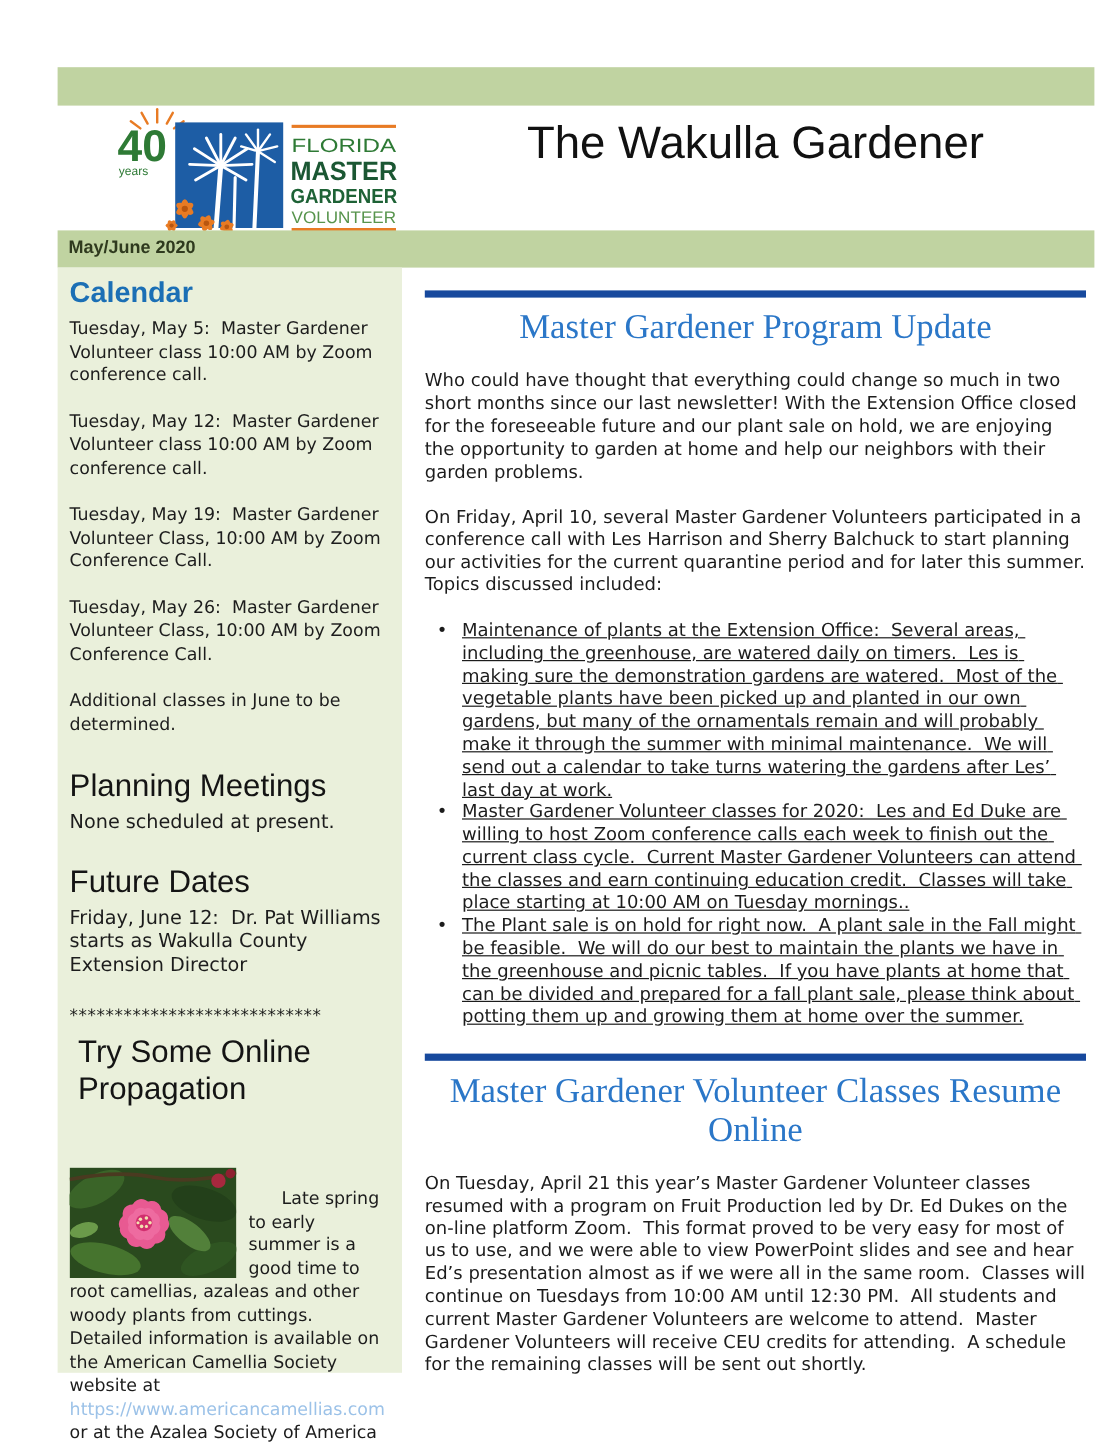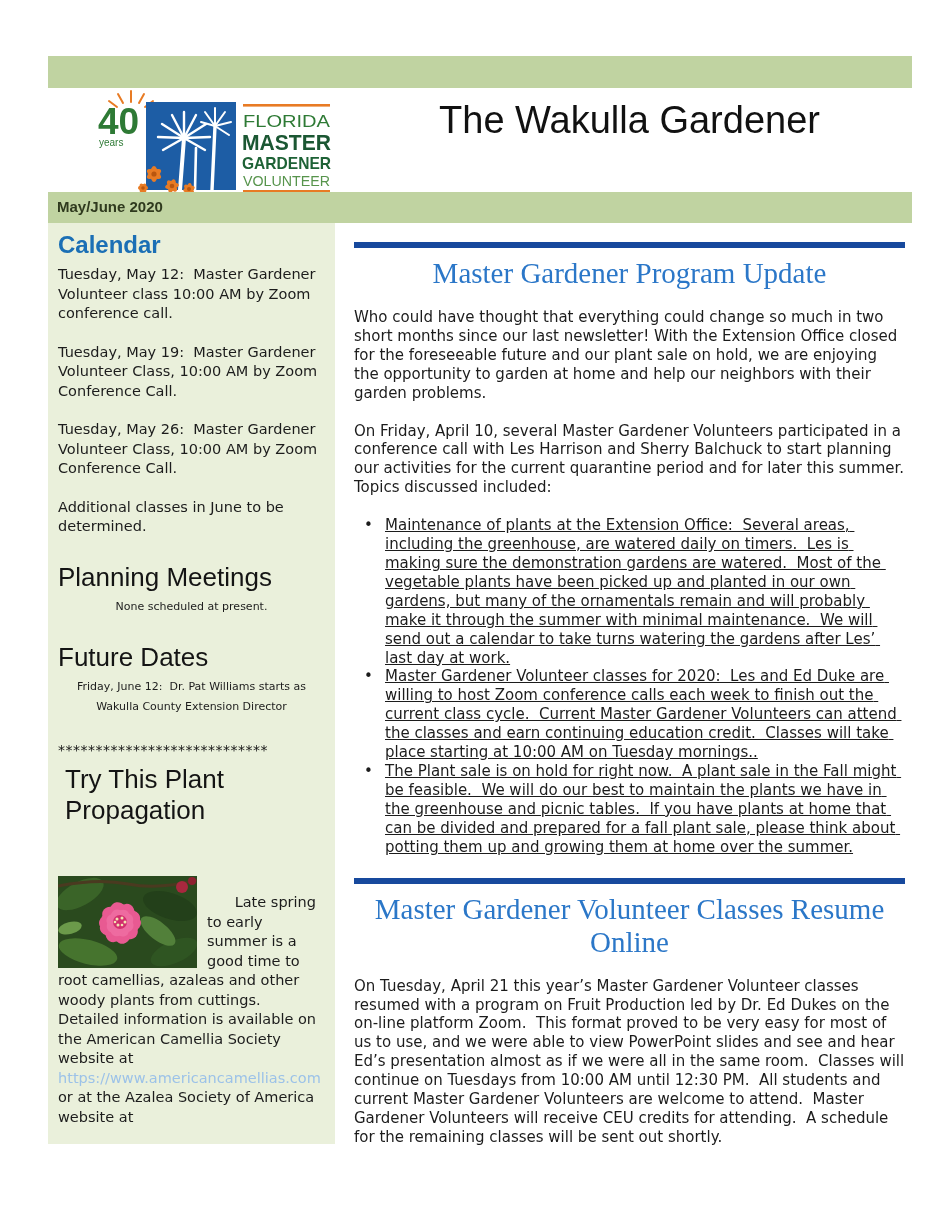--- a/index.html
+++ b/index.html
@@ -14,21 +14,21 @@
   .issuebar span{display:inline-block;padding:6px 0 0 9px;font-family:"Liberation Sans",sans-serif;
         font-weight:700;font-size:15px;color:#2f3a1e;}
   
   .sidebar{position:absolute;left:48px;top:223px;width:287px;height:921px;background:#eaf0db;
         box-sizing:border-box;padding:6px 10px 10px 10px;}
   .sb-cal-title{font-family:"Liberation Sans",sans-serif;font-weight:700;font-size:24px;
         color:#1b6fb5;margin:2px 0 6px 0;}
   .sb-entry{font-size:14.5px;line-height:19.5px;margin:0 0 19px 0;white-space:pre-wrap;}
   .sb-h{font-family:"Liberation Sans",sans-serif;font-weight:400;font-size:26px;color:#141414;
         margin:26px 0 6px 0;line-height:1.1;}
-  .sb-body{font-size:11px;line-height:19.5px;white-space:pre-wrap;text-align:center;}
+  .sb-body{font-size:16px;line-height:19.5px;white-space:pre-wrap;}
   .sb-divider{font-size:14px;letter-spacing:0.5px;margin:26px 0 2px 0;color:#141414;white-space:nowrap;}
   .sb-prop-title{font-family:"Liberation Sans",sans-serif;font-weight:400;font-size:26px;color:#141414;
         margin:6px 0 8px 0;padding-left:7px;line-height:1.2;}
   .camellia{float:left;width:139px;height:92px;margin:2px 10px 2px 0;display:block;}
   .sb-prop-text{font-size:14.5px;line-height:19.5px;white-space:pre-wrap;}
   .link{color:#9cc2e8;text-decoration:none;cursor:pointer;}
   
   .main{position:absolute;left:354px;top:242px;width:551px;}
   .rule{height:6px;background:#17499d;}
   .m-h1{font-family:Liberation Serif, serif;font-weight:400;font-size:29px;color:#2b77c8;
@@ -128,34 +128,35 @@
   </svg>
 
   <div class="nl-title">The Wakulla Gardener</div>
 
   <div class="issuebar">
     <span>May/June 2020</span>
   </div>
 
   <div class="sidebar">
     <div class="sb-cal-title">Calendar</div>
+    <div class="sb-entry">Tuesday, May 5:  Master Gardener Volunteer class 10:00 AM by Zoom conference call.</div>
     <div class="sb-entry">Tuesday, May 12:  Master Gardener Volunteer class 10:00 AM by Zoom conference call.</div>
     <div class="sb-entry">Tuesday, May 19:  Master Gardener Volunteer Class, 10:00 AM by Zoom Conference Call.</div>
     <div class="sb-entry">Tuesday, May 26:  Master Gardener Volunteer Class, 10:00 AM by Zoom Conference Call.</div>
     <div class="sb-entry">Additional classes in June to be determined.</div>
 
     <div class="sb-h">Planning Meetings</div>
     <div class="sb-body">None scheduled at present.</div>
 
     <div class="sb-h">Future Dates</div>
     <div class="sb-body">Friday, June 12:  Dr. Pat Williams starts as Wakulla County Extension Director</div>
 
     <div class="sb-divider">****************************</div>
 
-    <div class="sb-prop-title">Try This Plant Propagation</div>
+    <div class="sb-prop-title">Try Some Online Propagation</div>
 
     <div class="sb-prop-text">
       
       <svg class="camellia" viewBox="0 0 139 92" preserveAspectRatio="none">
         <rect width="139" height="92" fill="#2a4a1e"></rect>
         <g>
           <ellipse cx="22" cy="18" rx="26" ry="12" fill="#3a6428" transform="rotate(-28 22 18)"></ellipse>
           <ellipse cx="112" cy="30" rx="28" ry="13" fill="#23401a" transform="rotate(18 112 30)"></ellipse>
           <ellipse cx="30" cy="76" rx="30" ry="12" fill="#46742e" transform="rotate(14 30 76)"></ellipse>
           <ellipse cx="116" cy="76" rx="25" ry="11" fill="#2f5522" transform="rotate(-24 116 76)"></ellipse>

